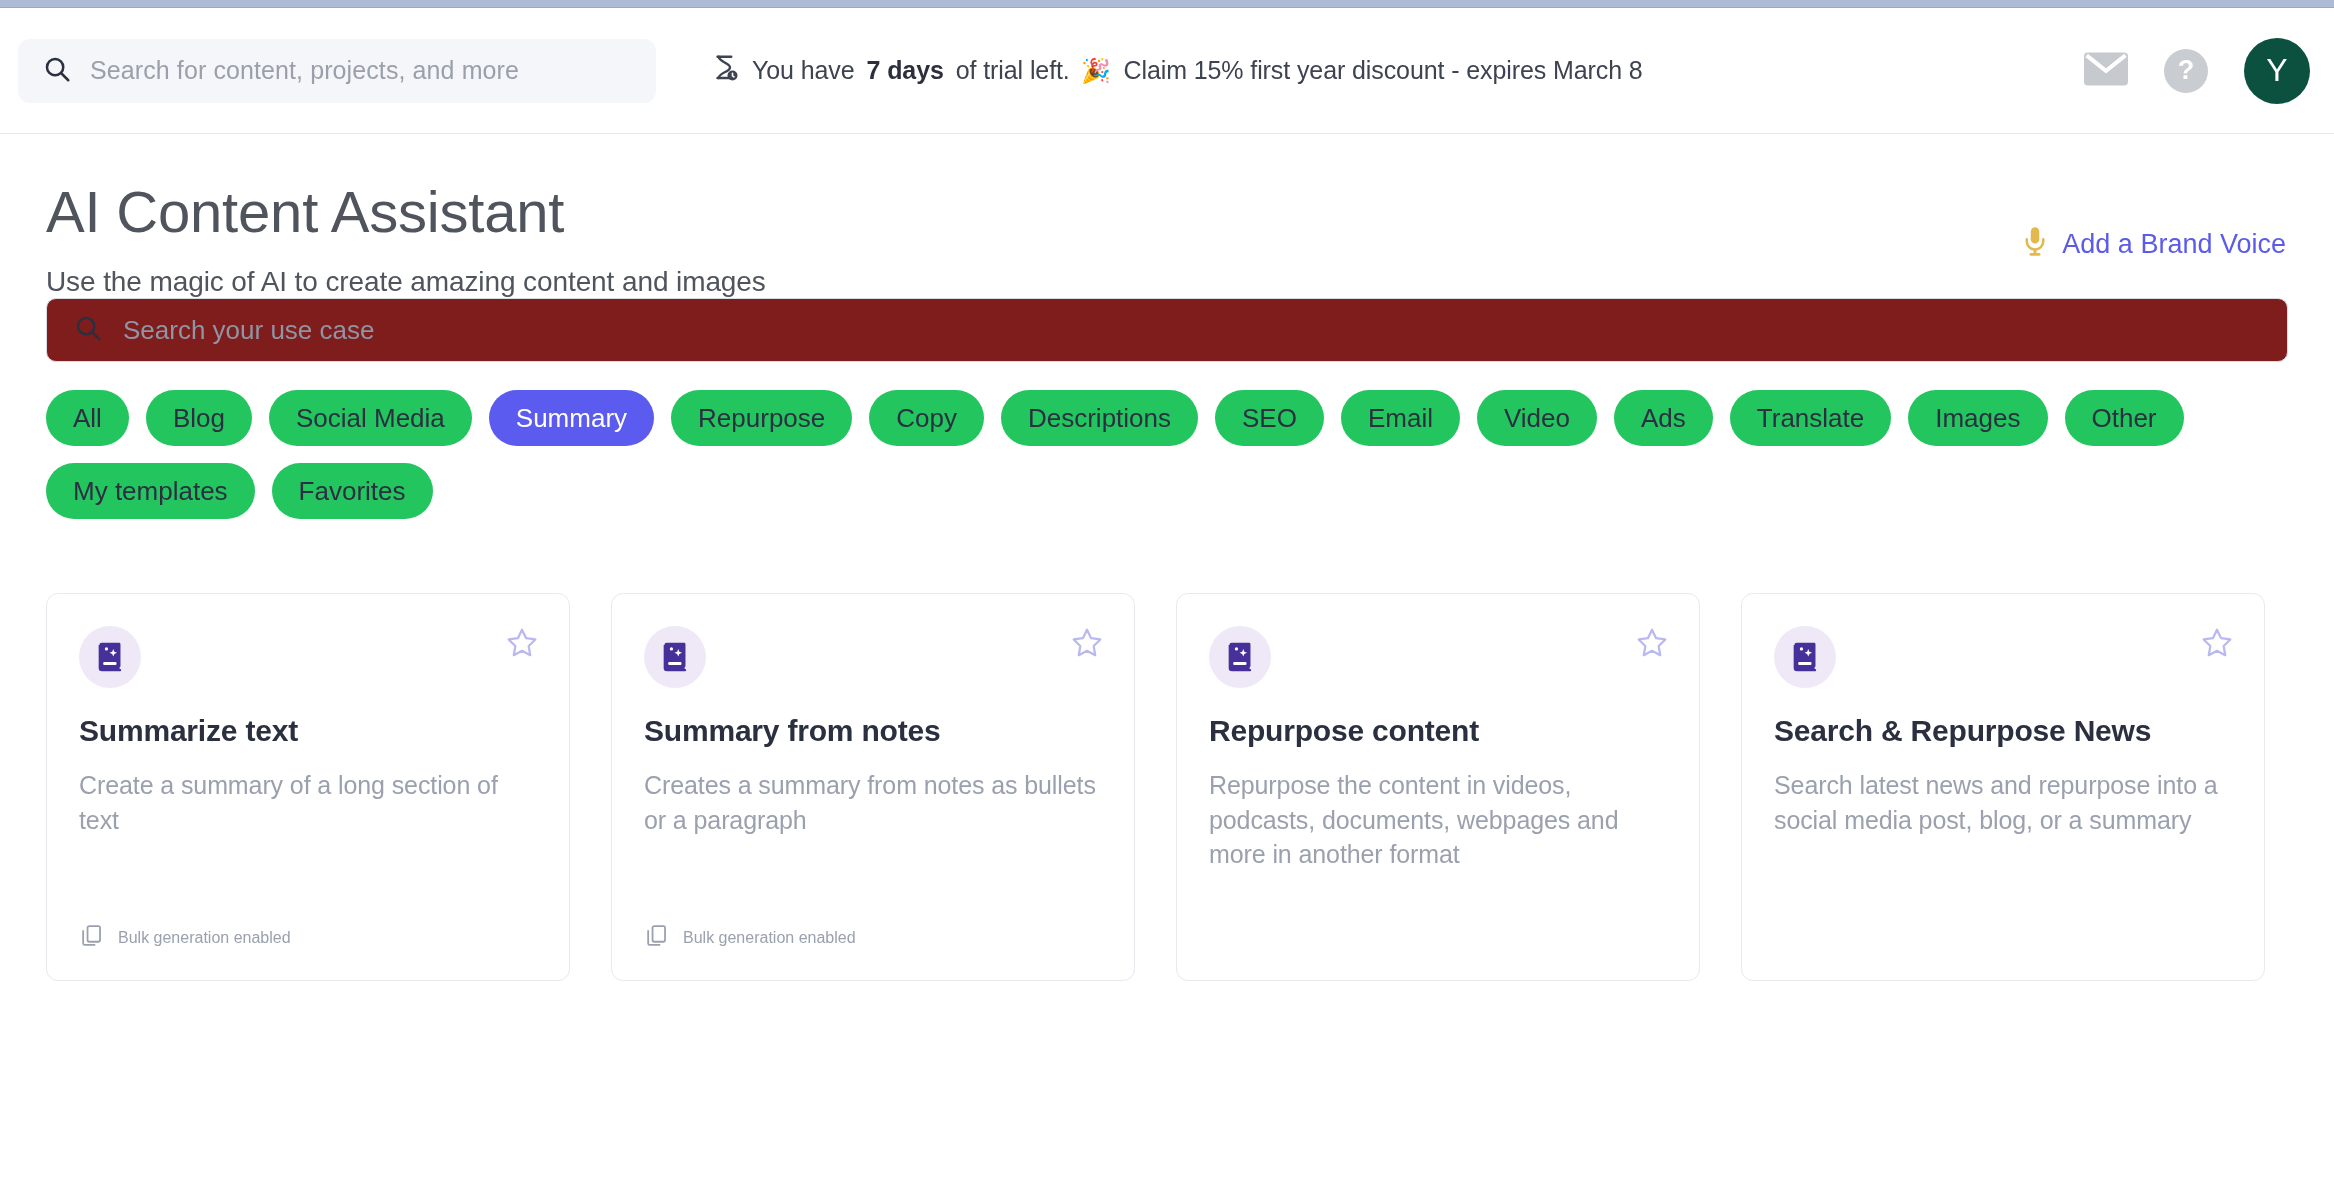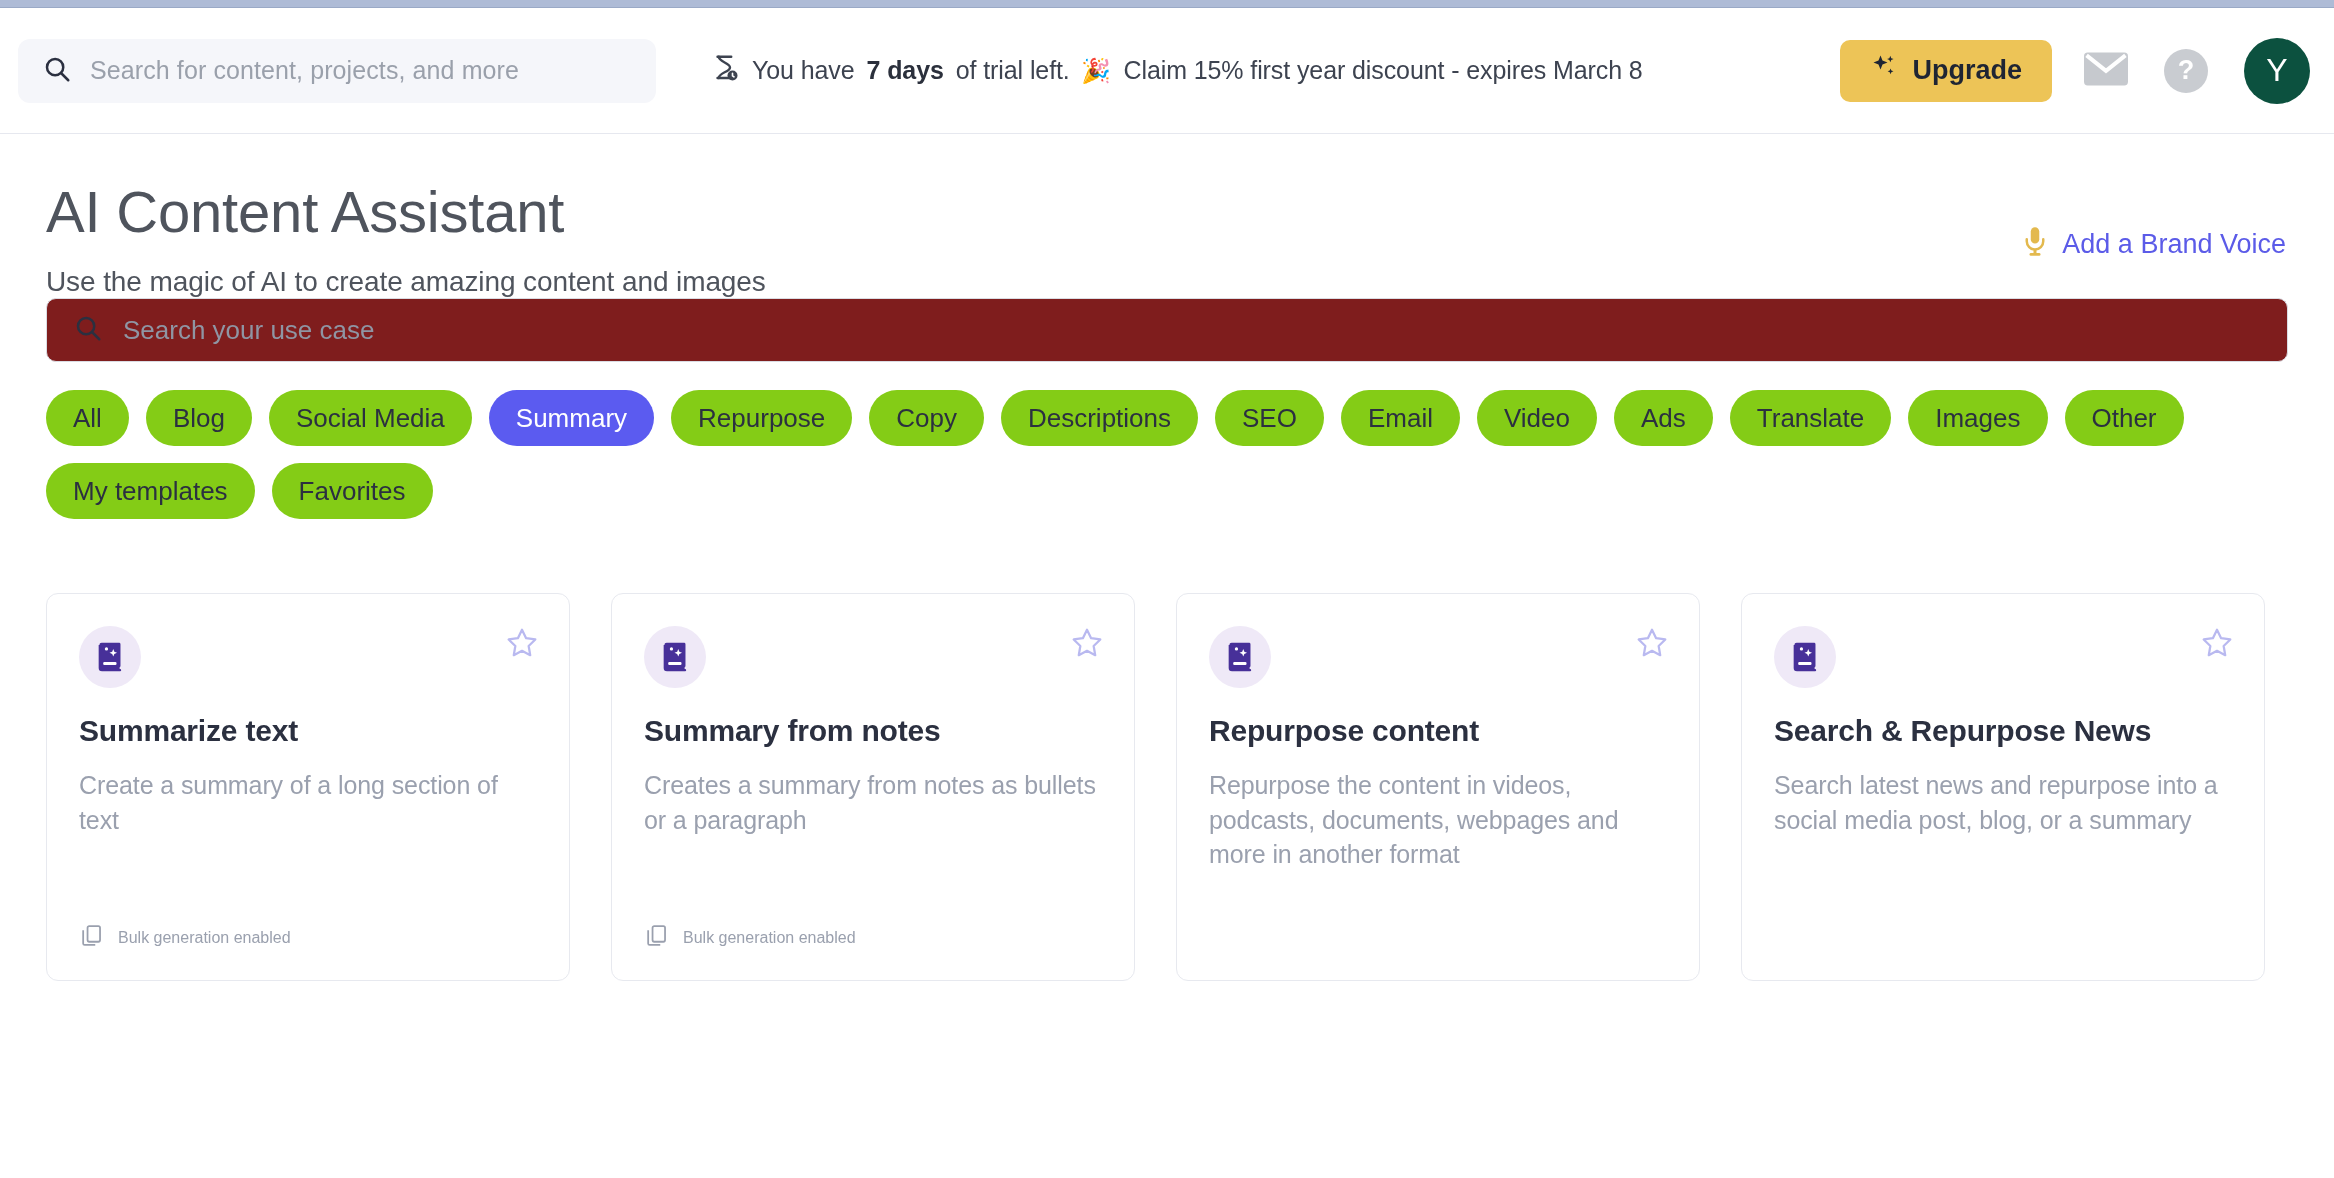--- a/index.html
+++ b/index.html
@@ -163,21 +163,21 @@
   .chips {
     margin-top: 28px;
     display: flex;
     flex-wrap: wrap;
     gap: 17px 17px;
     max-width: 2160px;
   }
   .chip {
     height: 56px;
     border-radius: 28px;
-    background: #84cc16;
+    background: #22c55e;
     color: #2b3040;
     font-size: 26px;
     display: flex;
     align-items: center;
     padding: 0 27px;
     cursor: pointer;
     border: none;
     font-family: "Liberation Sans", sans-serif;
     white-space: nowrap;
   }
@@ -267,30 +267,20 @@
       </svg>
     </span>
     <span>You have </span>
       <b>7 days</b>
       <span> of trial left. </span>
       <span class="emoji">🎉</span>
       <span> Claim 15% first year discount - expires March 8</span>
   </div>
 
   <div class="topbar-right">
-    <button class="upgrade-btn">
-      <span>
-        <svg width="28" height="28" viewBox="0 0 24 24" fill="#1f2533">
-          <path d="M9 2.2l1.7 4.3 4.3 1.7-4.3 1.7L9 14.2 7.3 9.9 3 8.2l4.3-1.7z"></path>
-          <path d="M17.4 2.4l.8 2 2 .8-2 .8-.8 2-.8-2-2-.8 2-.8z"></path>
-          <path d="M17.6 13.2l.7 1.8 1.8.7-1.8.7-.7 1.8-.7-1.8-1.8-.7 1.8-.7z"></path>
-        </svg>
-      </span>
-      <span>Upgrade</span>
-    </button>
 
     <button class="icon-btn">
       <span>
         <svg width="44" height="34" viewBox="0 0 24 18" fill="#c6c9ce">
           <path d="M2 0h20a2 2 0 0 1 2 2v14a2 2 0 0 1-2 2H2a2 2 0 0 1-2-2V2a2 2 0 0 1 2-2z"></path>
           <path d="M1.4 1.6L12 10 22.6 1.6" stroke="#ffffff" stroke-width="2.2" fill="none"></path>
         </svg>
       </span>
     </button>
 

